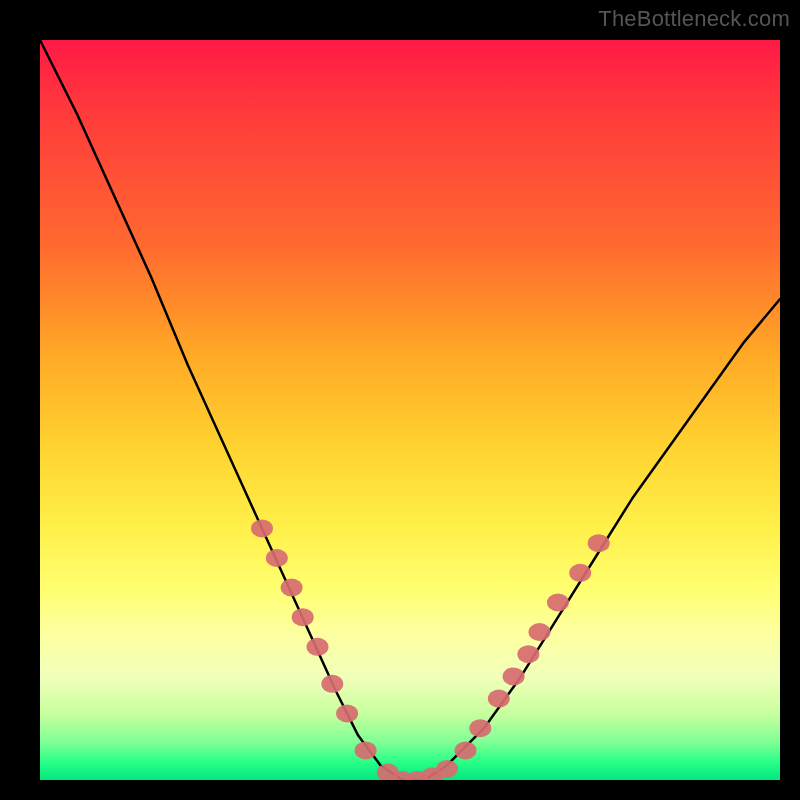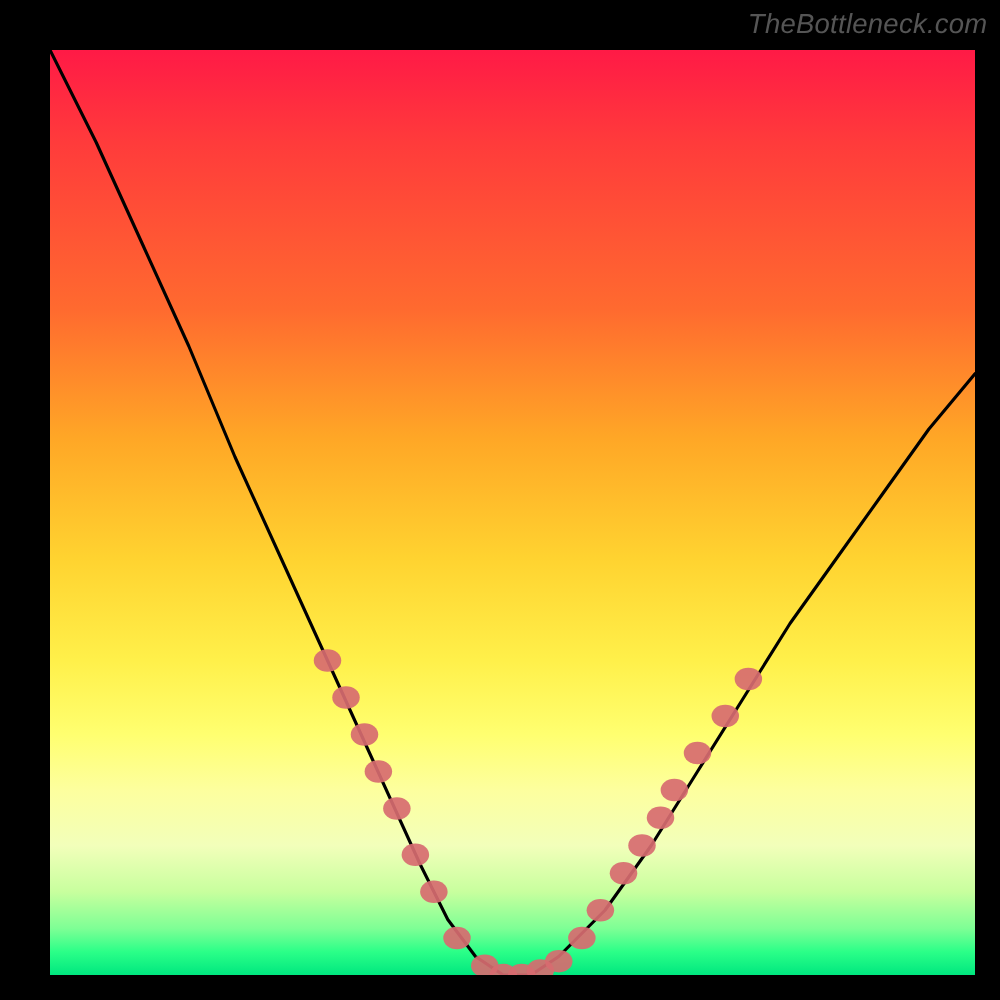--- a/index.html
+++ b/index.html
@@ -11,21 +11,20 @@
     overflow: hidden;
     font-family: Arial, Helvetica, sans-serif;
   }
   .chart-frame {
     position: absolute;
     left: 0;
     top: 0;
     width: 800px;
     height: 800px;
     background: #000;
-    font-style: italic;
   }
   .plot-area {
     position: absolute;
     left: 40px;
     top: 40px;
     width: 740px;
     height: 740px;
     
   }
   .gradient-bg {

